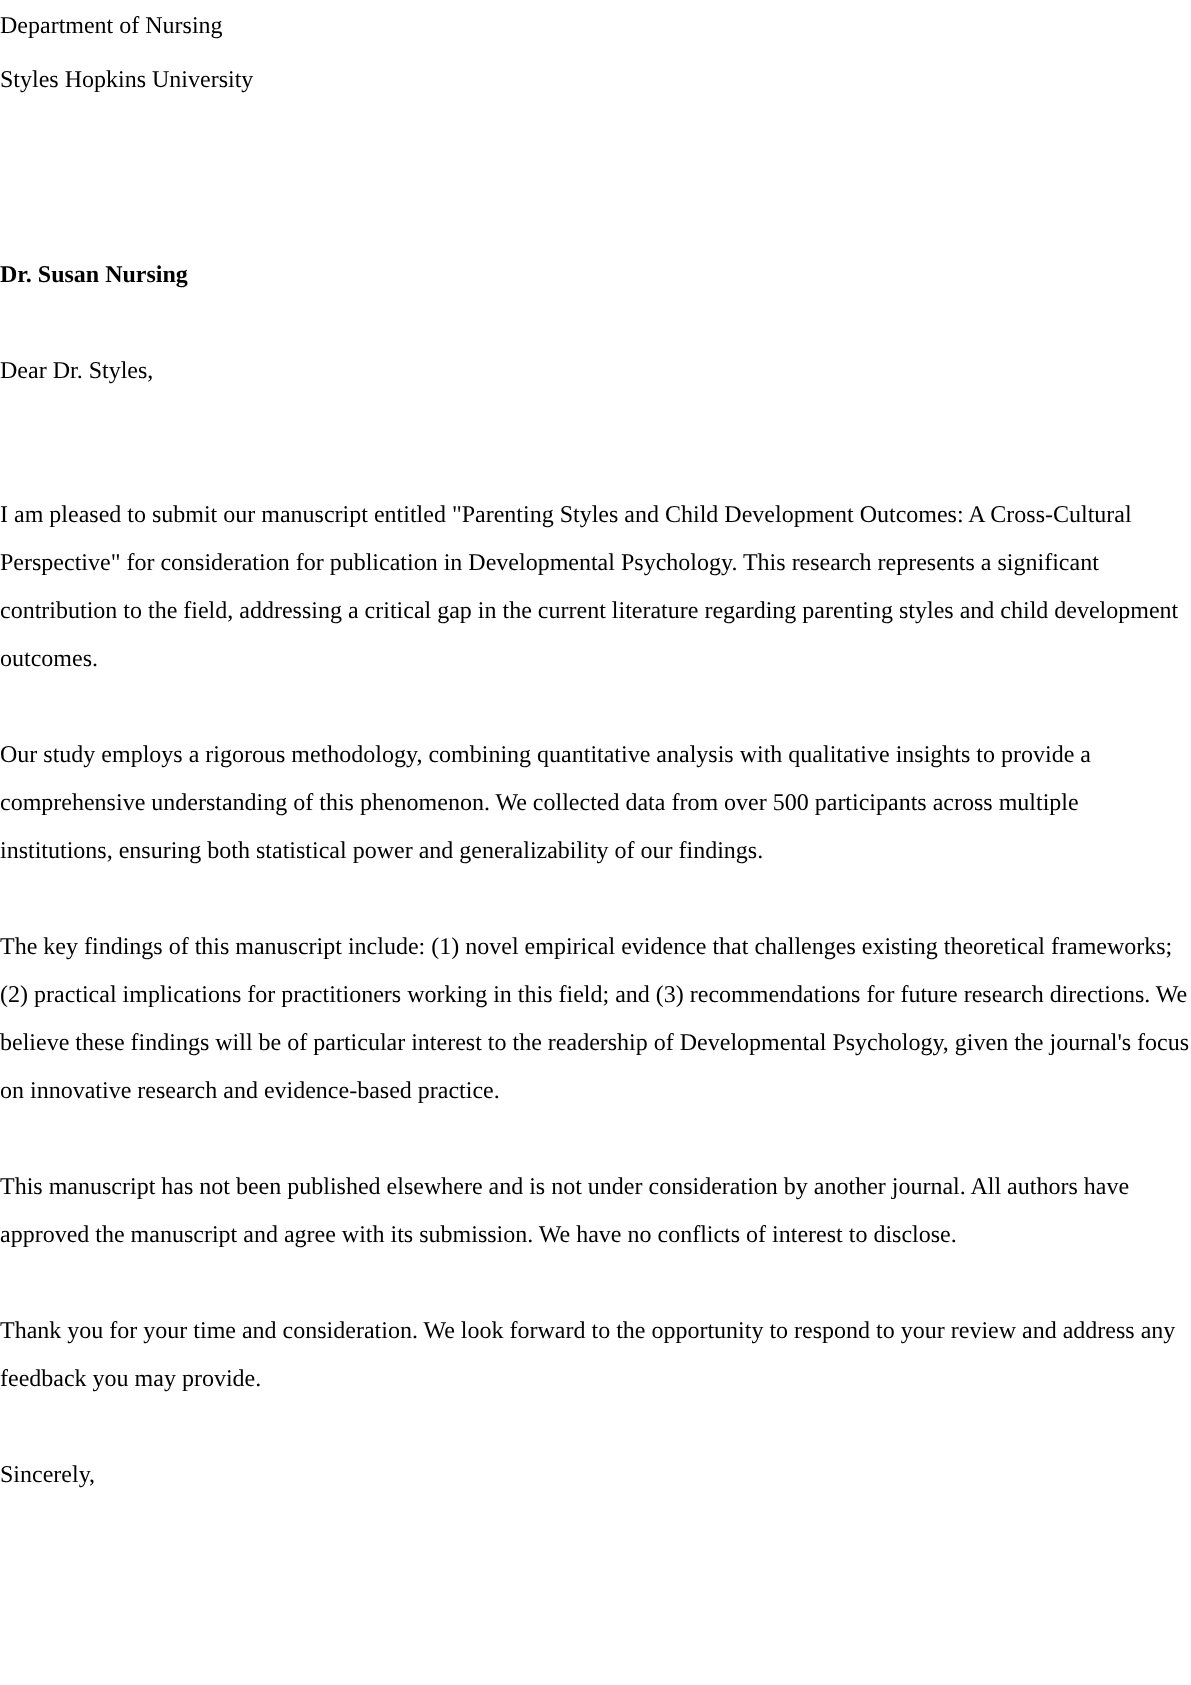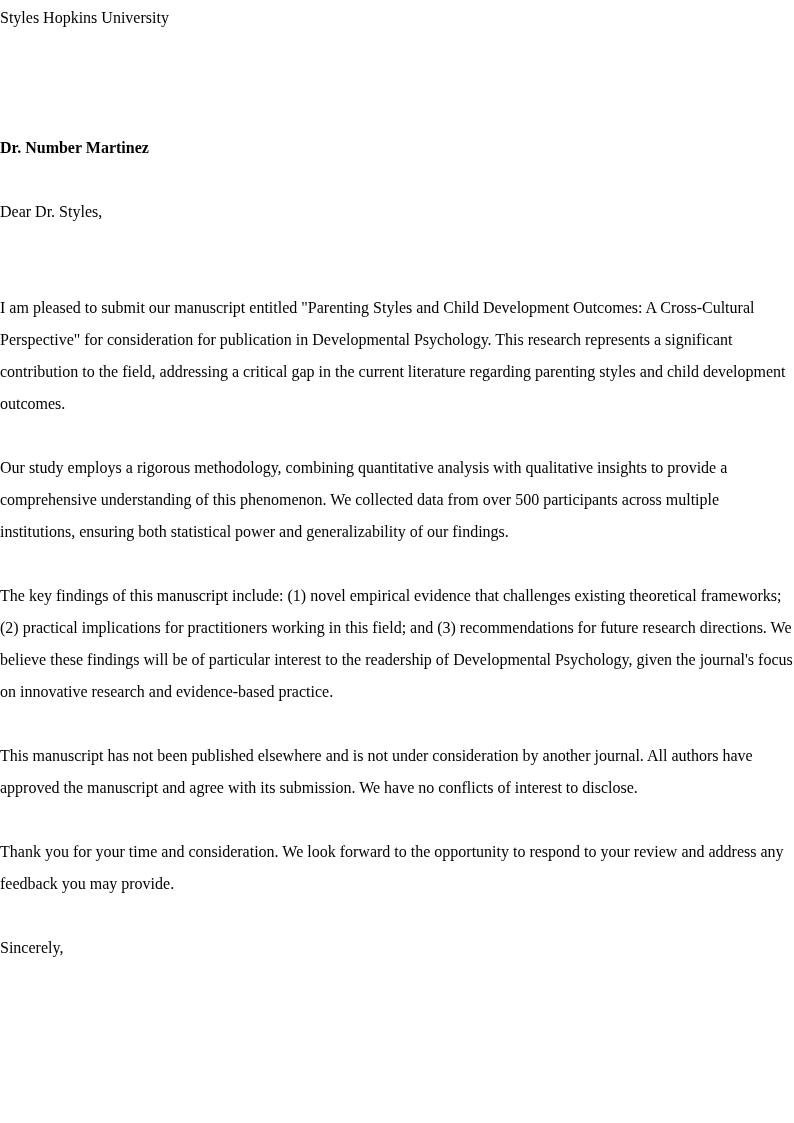--- a/index.html
+++ b/index.html
@@ -51,31 +51,32 @@
   .body-para {
     margin-bottom: 0;
   }
 </style>
 </head>
 <body>
 
 <div class="page">
 
   <div class="block-sender">
+    <p class="sender-line">Department of Nursing</p>
     <p class="sender-line">Styles Hopkins University</p>
   </div>
 
   <p class="spacer">&nbsp;</p>
   <p class="spacer">&nbsp;</p>
 
 
   <p class="spacer">&nbsp;</p>
 
   <div class="recipient">
-    <p class="bold">Dr. Number Martinez</p>
+    <p class="bold">Dr. Susan Nursing</p>
   </div>
 
   <p class="spacer">&nbsp;</p>
 
   <p>Dear Dr. Styles,</p>
 
   <p class="spacer">&nbsp;</p>
   <p class="spacer">&nbsp;</p>
 
   <p class="body-para">I am pleased to submit our manuscript entitled "Parenting Styles and Child Development Outcomes: A Cross-Cultural Perspective" for consideration for publication in Developmental Psychology. This research represents a significant contribution to the field, addressing a critical gap in the current literature regarding parenting styles and child development outcomes.</p>

